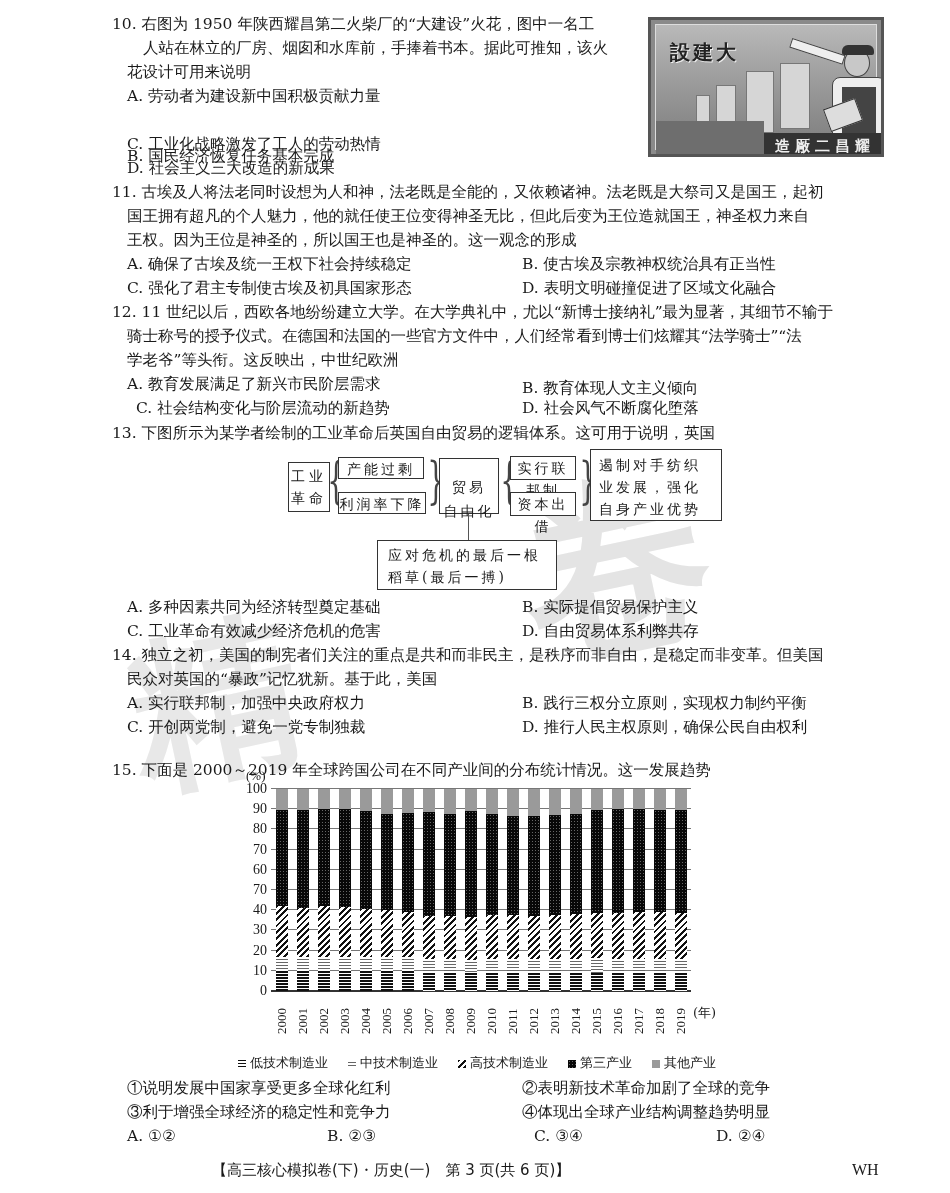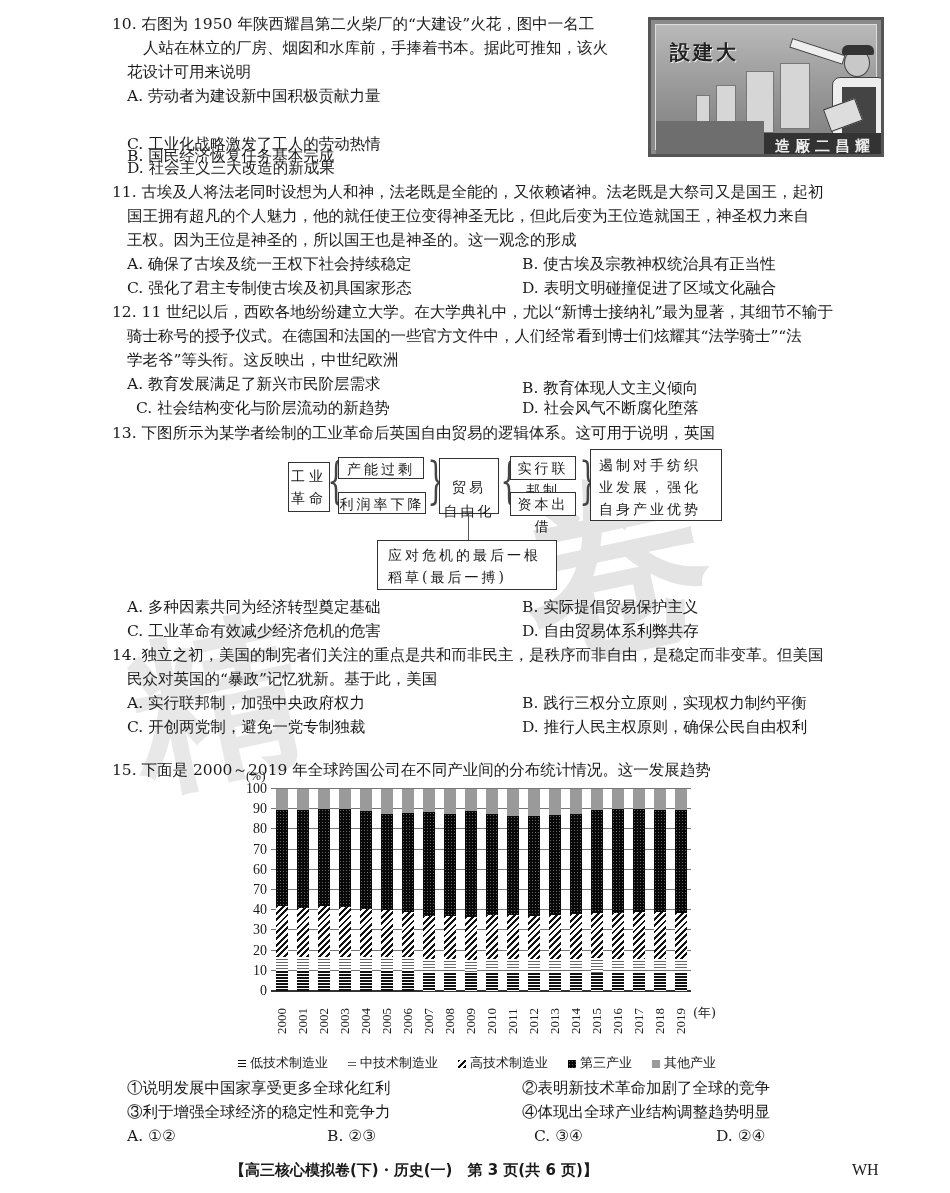--- a/index.html
+++ b/index.html
@@ -333,15 +333,15 @@
     <div class="line" style="left:127px; top:1076px;">①说明发展中国家享受更多全球化红利</div>
     <div class="line" style="left:522px; top:1076px;">②表明新技术革命加剧了全球的竞争</div>
     <div class="line" style="left:127px; top:1100px;">③利于增强全球经济的稳定性和竞争力</div>
     <div class="line" style="left:522px; top:1100px;">④体现出全球产业结构调整趋势明显</div>
     <div class="line" style="left:127px; top:1124px;">A. ①②</div>
     <div class="line" style="left:327px; top:1124px;">B. ②③</div>
     <div class="line" style="left:522px; top:1124px;margin-left:12px;">C. ③④</div>
     <div class="line" style="left:716px; top:1124px;">D. ②④</div>
   </div>
 
-  <div class="footer" style="left:230px; font-weight:bold;">【高三核心模拟卷(下)・历史(一)　第 3 页(共 6 页)】</div>
+  <div class="footer" style="left:212px; font-weight:normal;">【高三核心模拟卷(下)・历史(一)　第 3 页(共 6 页)】</div>
   <div class="footer" style="left:852px; font-family:'Liberation Serif',serif; font-size:16px;">WH</div>
 </div>
 
 </body></html>

